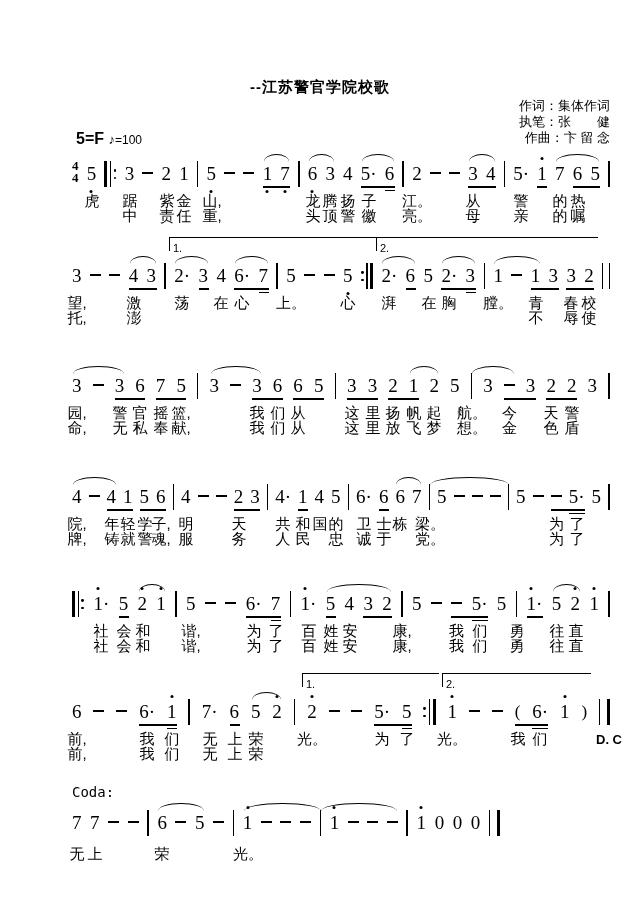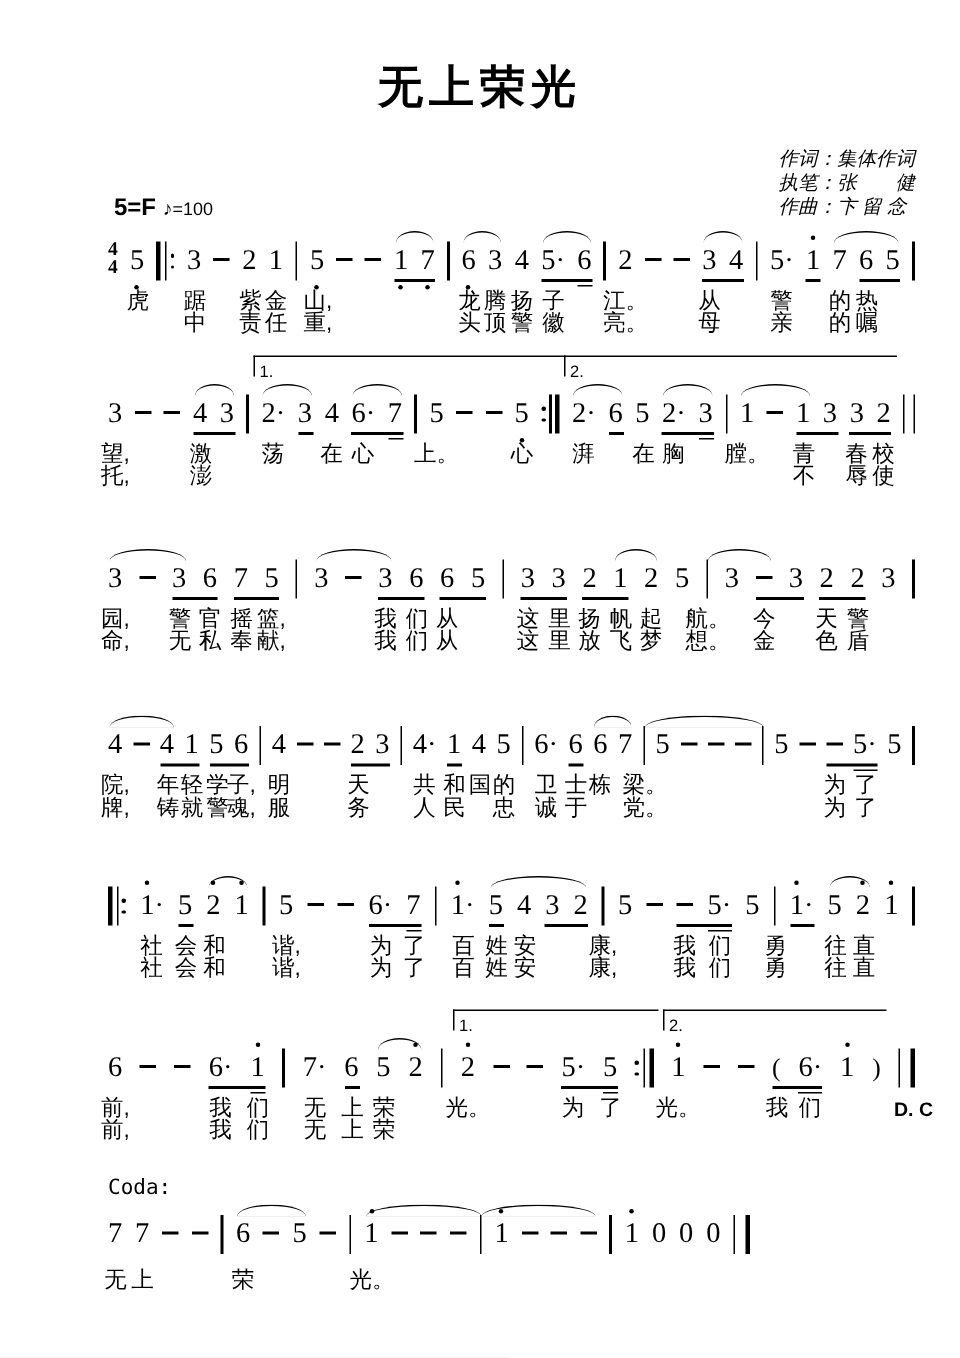--- a/index.html
+++ b/index.html
@@ -2,21 +2,21 @@
 <html><head>
 <meta charset="utf-8">
 <style>
   html,body{margin:0;padding:0;background:#e8e8e8;}
   .page{position:relative;width:640px;height:905px;background:#ffffff;margin:0 auto;overflow:hidden;
         font-family:"Liberation Sans",sans-serif;color:#000;}
   .title{position:absolute;top:38px;left:0;right:0;text-align:center;
          font-size:30px;font-weight:bold;letter-spacing:4px;}
   .subtitle{position:absolute;top:78px;left:0;right:0;text-align:center;
             font-size:15px;font-weight:bold;letter-spacing:1px;}
-  .credits{position:absolute;top:98px;right:30px;font-size:13px;line-height:16px;text-align:left;font-style:italic;}
+  .credits{position:absolute;top:98px;right:30px;font-size:13px;line-height:16px;text-align:right;}
   .tempo{position:absolute;top:130px;left:76px;font-size:16px;font-weight:bold;}
   .tempo .t2{font-size:12px;font-weight:normal;}
   .tempo .g{font-size:13px;}
 
   #score{position:absolute;left:0;top:0;width:640px;height:905px;}
   .sys{position:absolute;}
   .notes{position:relative;display:flex;justify-content:space-between;align-items:flex-start;height:22px;}
   .note{position:relative;font-family:"Liberation Serif",serif;font-size:19px;line-height:22px;}
   .note .dot{position:absolute;width:3px;height:3px;border-radius:50%;background:#000;left:50%;transform:translateX(-50%);}
   .note.aug .dot{left:30%;}
@@ -40,21 +40,21 @@
   .volta{position:absolute;top:-28px;height:13px;border-top:1.3px solid #000;border-left:1.3px solid #000;}
   .volta span{display:inline-block;font-size:11px;line-height:12px;padding-left:3px;}
   .lyr{position:absolute;transform:translateX(-50%);font-size:15px;line-height:16px;white-space:nowrap;}
   .syslabel{position:absolute;top:-27px;left:0;font-family:"DejaVu Sans Mono",monospace;font-size:14px;line-height:14px;}
   .dc{position:absolute;font-weight:bold;font-size:13px;line-height:14px;white-space:nowrap;}
 </style>
 </head>
 <body>
 
 <div class="page">
-  <div class="title">无上荣光</div>
+  <div class="subtitle">--江苏警官学院校歌</div>
   <div class="credits">
     <div>作词：集体作词</div>
     <div>执笔：张　　健</div>
     <div>作曲：卞 留 念</div>
   </div>
   <div class="tempo">
     <span class="t1">5=F</span>
     <span class="t2"><span class="g">♪</span><span>=100</span></span>
   </div>
   <div id="score">

